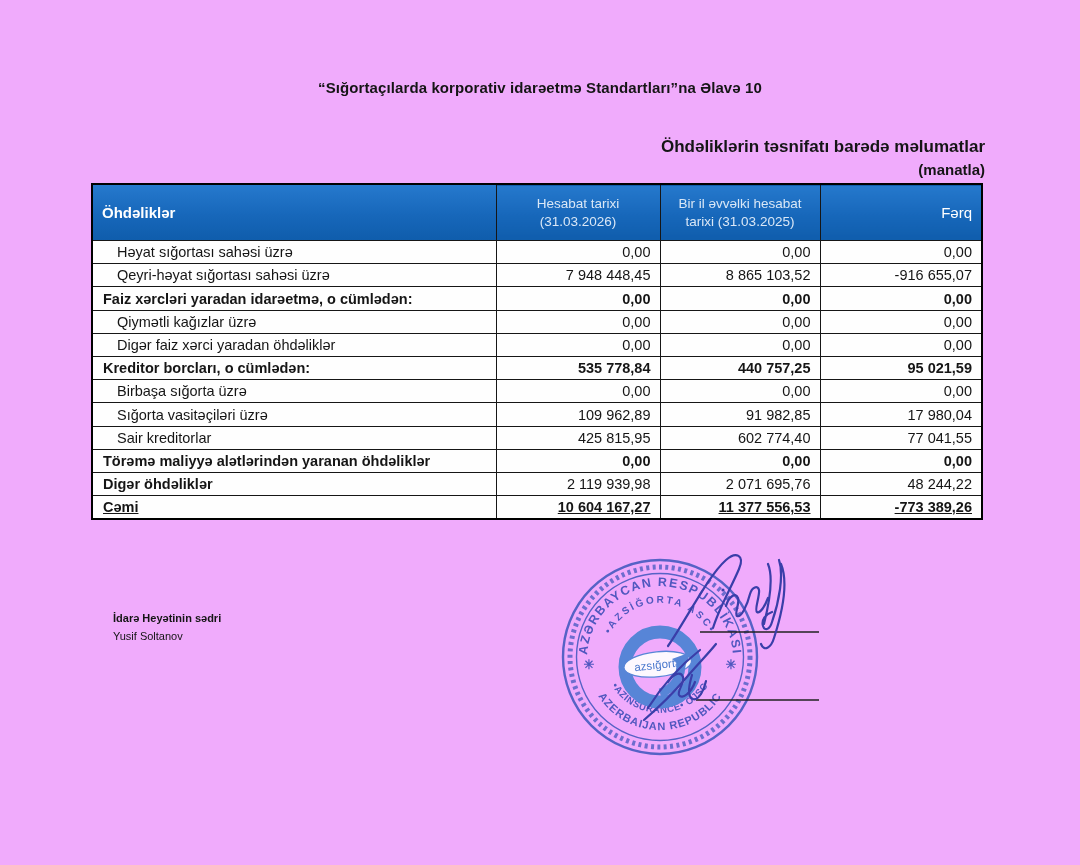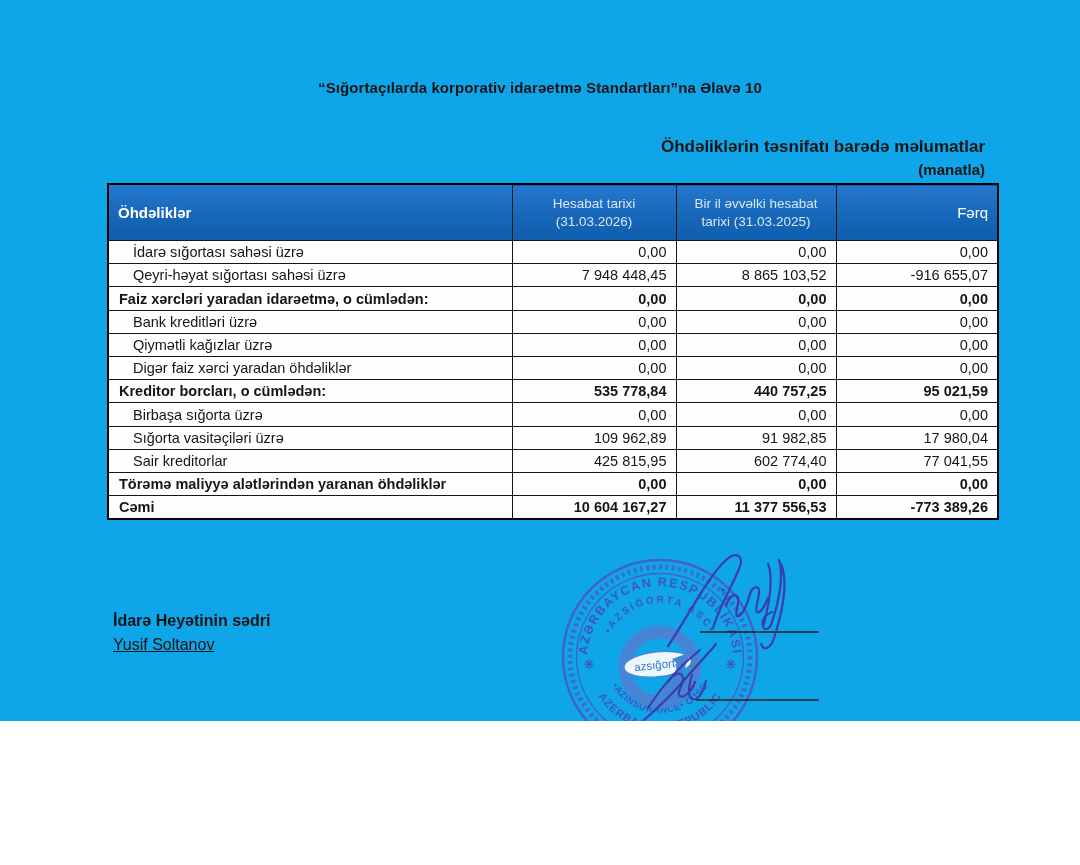--- a/index.html
+++ b/index.html
@@ -1,59 +1,59 @@
 <!DOCTYPE html>
 <html><head>
 <meta charset="utf-8">
 <style>
   * { margin:0; padding:0; box-sizing:border-box; }
   html,body { background:#ffffff; }
   .page {
-    position:relative; width:1080px; height:721px; margin:0 auto;
-    background:#0ea5e9; overflow:hidden;
+    position:relative; width:1080px; height:865px; margin:0 auto;
+    background:#f0abfc; overflow:hidden;
     font-family:"Liberation Sans", sans-serif; color:#151515;
   }
   .doc-title {
     position:absolute; top:79px; left:0; width:100%;
     text-align:center; font-size:15px; font-weight:bold; letter-spacing:0.1px;
   }
   .subtitle {
     position:absolute; top:137px; right:95px;
     font-size:17px; font-weight:bold; text-align:right;
   }
   .unit-note {
     position:absolute; top:161px; right:95px;
     font-size:15px; font-weight:bold; text-align:right;
   }
   table.liab {
-    position:absolute; top:183px; left:107px; width:890px;
+    position:absolute; top:183px; left:91px; width:890px;
     border-collapse:collapse; table-layout:fixed;
     font-size:14.5px;
   }
   table.liab, table.liab td, table.liab th { border:1px solid #161616; }
   table.liab { border:2px solid #000; }
   thead th {
     height:39px; vertical-align:middle;
     background:linear-gradient(180deg,#2679cd 0%, #1767ba 55%, #0f5dac 100%);
     color:#ffffff; border-bottom:2px solid #000; border-color:#12314d;
     padding:2px 9px;
   }
   thead th.h-label { text-align:left; font-size:15px; font-weight:bold; border-left:2px solid #000; }
   thead th.h-center { text-align:center; font-weight:normal; color:#d9e7f6; font-size:13.5px; line-height:1.3; padding:10px 4px; }
   thead th.h-right { text-align:right; font-size:15px; font-weight:normal; border-right:2px solid #000; }
   tbody td { height:23.2px; vertical-align:middle; padding:1px 9px; background:#fefefe; }
   tbody td.label { text-align:left; padding-left:10px; }
   tbody td.num { text-align:right; }
   tr.r-sub td.label { padding-left:24px; }
   tr.r-section td { font-weight:bold; }
   tr.r-mixed td.label { font-weight:bold; }
-  tr.r-total td { font-weight:bold; }
-  .sig-block { position:absolute; left:113px; top:612px; font-size:16px; }
+  tr.r-total td { font-weight:bold;text-decoration:underline; }
+  .sig-block { position:absolute; left:113px; top:612px; font-size:11px; }
   .sig-title { font-weight:bold; }
-  .sig-name { margin-top:6px;text-decoration:underline; }
+  .sig-name { margin-top:6px; }
   .sig-entry.second { margin-top:28px; }
   .stamp-sig { position:absolute; left:540px; top:548px; }
   .st-ring { fill:none; stroke:#4a5cc2; }
   .st-text { fill:#4350ba; font-family:"Liberation Sans", sans-serif; font-weight:bold; }
   .ink { fill:none; stroke:#3a3ea9; stroke-width:2.2; stroke-linecap:round; stroke-linejoin:round; }
   .sig-line { stroke:#222222; stroke-width:1.5; }
 </style>
 </head>
 <body>
 
@@ -73,39 +73,33 @@
     <thead>
       <tr>
         <th class="h-label">Öhdəliklər</th>
         <th class="h-center">Hesabat tarixi (31.03.2026)</th>
         <th class="h-center">Bir il əvvəlki hesabat tarixi (31.03.2025)</th>
         <th class="h-right">Fərq</th>
       </tr>
     </thead>
     <tbody>
       <tr class="r-sub">
-        <td class="label">İdarə sığortası sahəsi üzrə</td>
+        <td class="label">Həyat sığortası sahəsi üzrə</td>
         <td class="num">0,00</td>
         <td class="num">0,00</td>
         <td class="num">0,00</td>
       </tr>
       <tr class="r-sub">
         <td class="label">Qeyri-həyat sığortası sahəsi üzrə</td>
         <td class="num">7 948 448,45</td>
         <td class="num">8 865 103,52</td>
         <td class="num">-916 655,07</td>
       </tr>
       <tr class="r-section">
         <td class="label">Faiz xərcləri yaradan idarəetmə, o cümlədən:</td>
-        <td class="num">0,00</td>
-        <td class="num">0,00</td>
-        <td class="num">0,00</td>
-      </tr>
-      <tr class="r-sub">
-        <td class="label">Bank kreditləri üzrə</td>
         <td class="num">0,00</td>
         <td class="num">0,00</td>
         <td class="num">0,00</td>
       </tr>
       <tr class="r-sub">
         <td class="label">Qiymətli kağızlar üzrə</td>
         <td class="num">0,00</td>
         <td class="num">0,00</td>
         <td class="num">0,00</td>
       </tr>
@@ -137,20 +131,26 @@
         <td class="label">Sair kreditorlar</td>
         <td class="num">425 815,95</td>
         <td class="num">602 774,40</td>
         <td class="num">77 041,55</td>
       </tr>
       <tr class="r-section">
         <td class="label">Törəmə maliyyə alətlərindən yaranan öhdəliklər</td>
         <td class="num">0,00</td>
         <td class="num">0,00</td>
         <td class="num">0,00</td>
+      </tr>
+      <tr class="r-mixed">
+        <td class="label">Digər öhdəliklər</td>
+        <td class="num">2 119 939,98</td>
+        <td class="num">2 071 695,76</td>
+        <td class="num">48 244,22</td>
       </tr>
       <tr class="r-total">
         <td class="label">Cəmi</td>
         <td class="num">10 604 167,27</td>
         <td class="num">11 377 556,53</td>
         <td class="num">-773 389,26</td>
       </tr>
     </tbody>
   </table>
 

